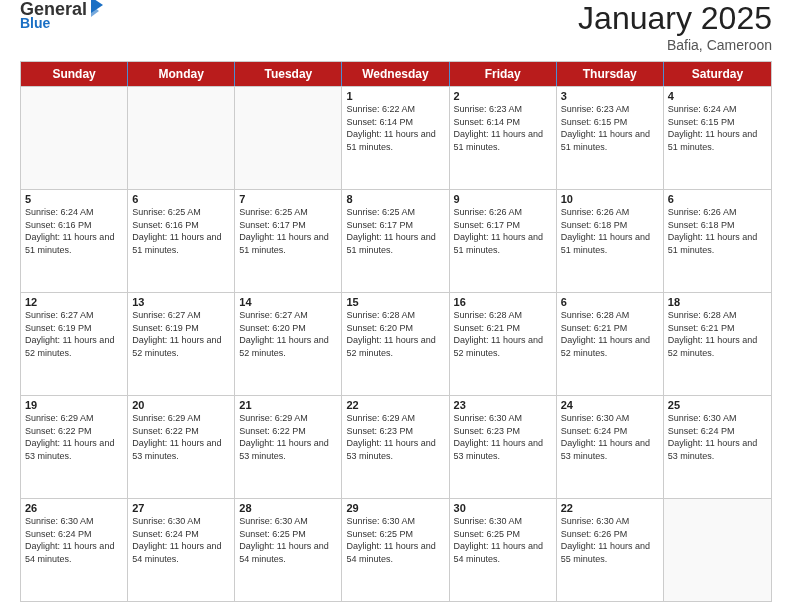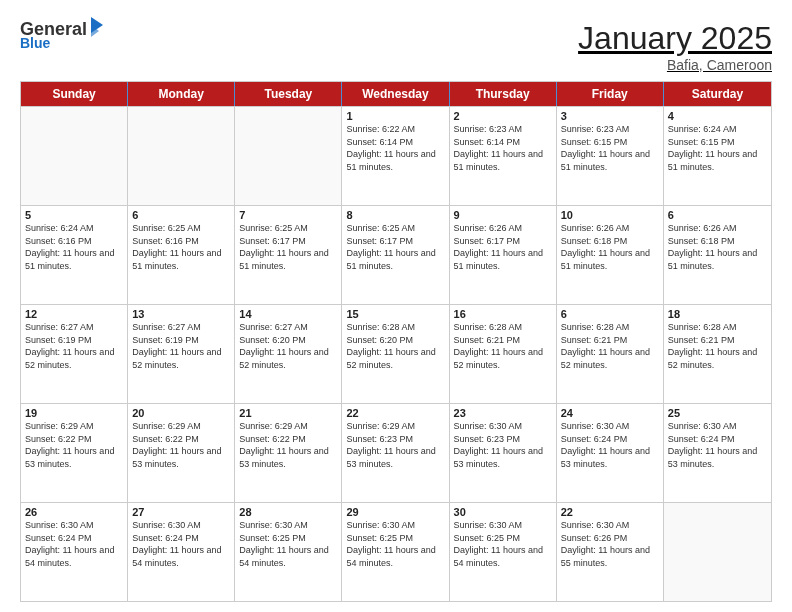--- a/index.html
+++ b/index.html
@@ -6,42 +6,41 @@
     body {
       width: 792px;
       height: 612px;
       font-family: Arial, sans-serif;
       background: #fff;
       overflow: hidden;
     }
     .page {
       width: 792px;
       height: 612px;
-      padding: 20px 20px 10px 20px;
+      padding: 0 20px 10px 20px;
       display: flex;
       flex-direction: column;
     }
     .header {
       display: flex;
       justify-content: space-between;
       align-items: flex-start;
       margin-bottom: 8px;
     }
     .logo {
       display: flex;
       align-items: center;
     }
     .logo-text {
       display: flex;
       flex-direction: column;
       line-height: 1;
     }
     .title-area {
       text-align: right;
-      text-decoration: underline;
     }
     .month-title {
       font-size: 32px;
       font-weight: 300;
       color: #222;
     }
     .location {
       font-size: 14px;
       color: #555;
     }
@@ -126,22 +125,22 @@
       <div class="location">Bafia, Cameroon</div>
     </div>
   </div>
 
   <div class="calendar">
     <div class="cal-header">
     <div class="cal-header-cell">Sunday</div>
         <div class="cal-header-cell">Monday</div>
         <div class="cal-header-cell">Tuesday</div>
         <div class="cal-header-cell">Wednesday</div>
+        <div class="cal-header-cell">Friday</div>
         <div class="cal-header-cell">Thursday</div>
-        <div class="cal-header-cell">Friday</div>
         <div class="cal-header-cell">Saturday</div>
       </div>
     <div class="cal-body">
     <div class="cal-row">
           <div class="cal-cell empty"></div>
           <div class="cal-cell empty"></div>
           <div class="cal-cell empty"></div>
           <div class="cal-cell">
             <div class="day-num">1</div>
             <div class="day-info" style="white-space: pre-line;">Sunrise: 6:22 AM

